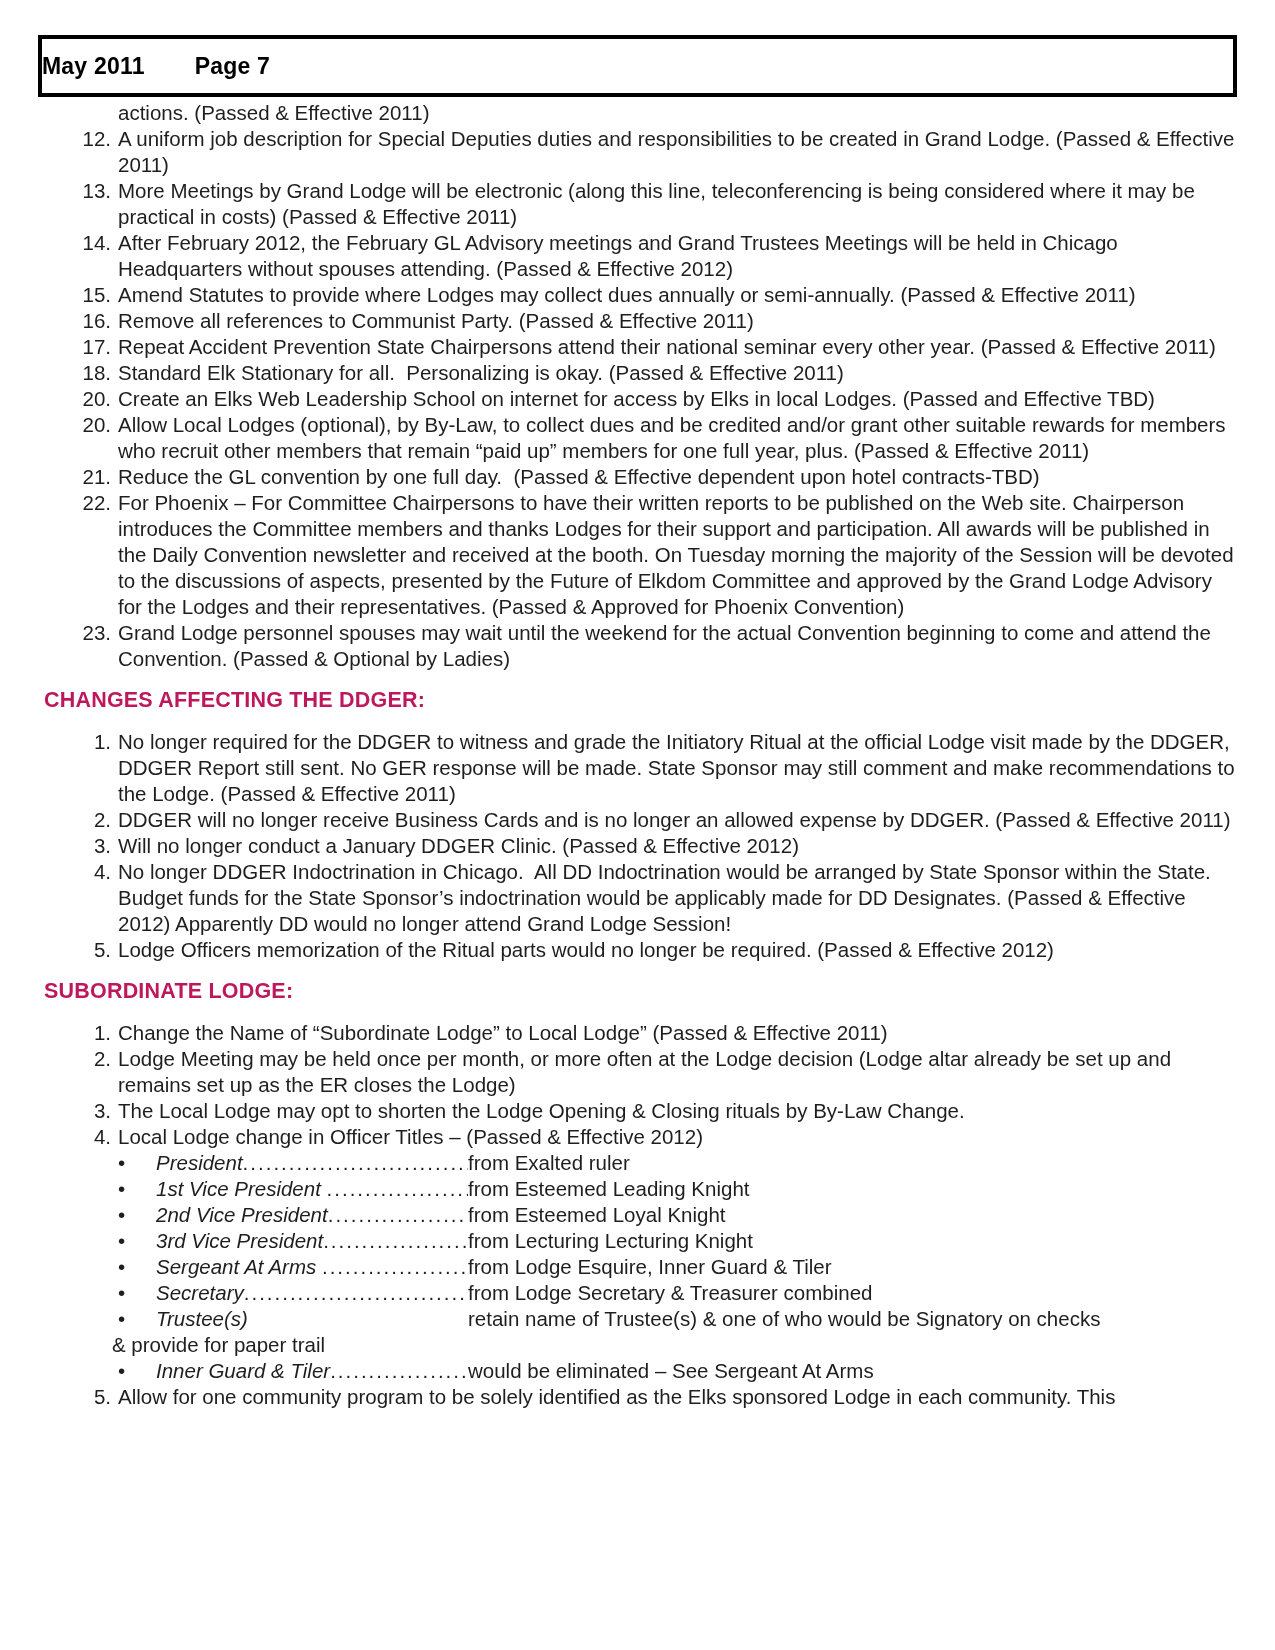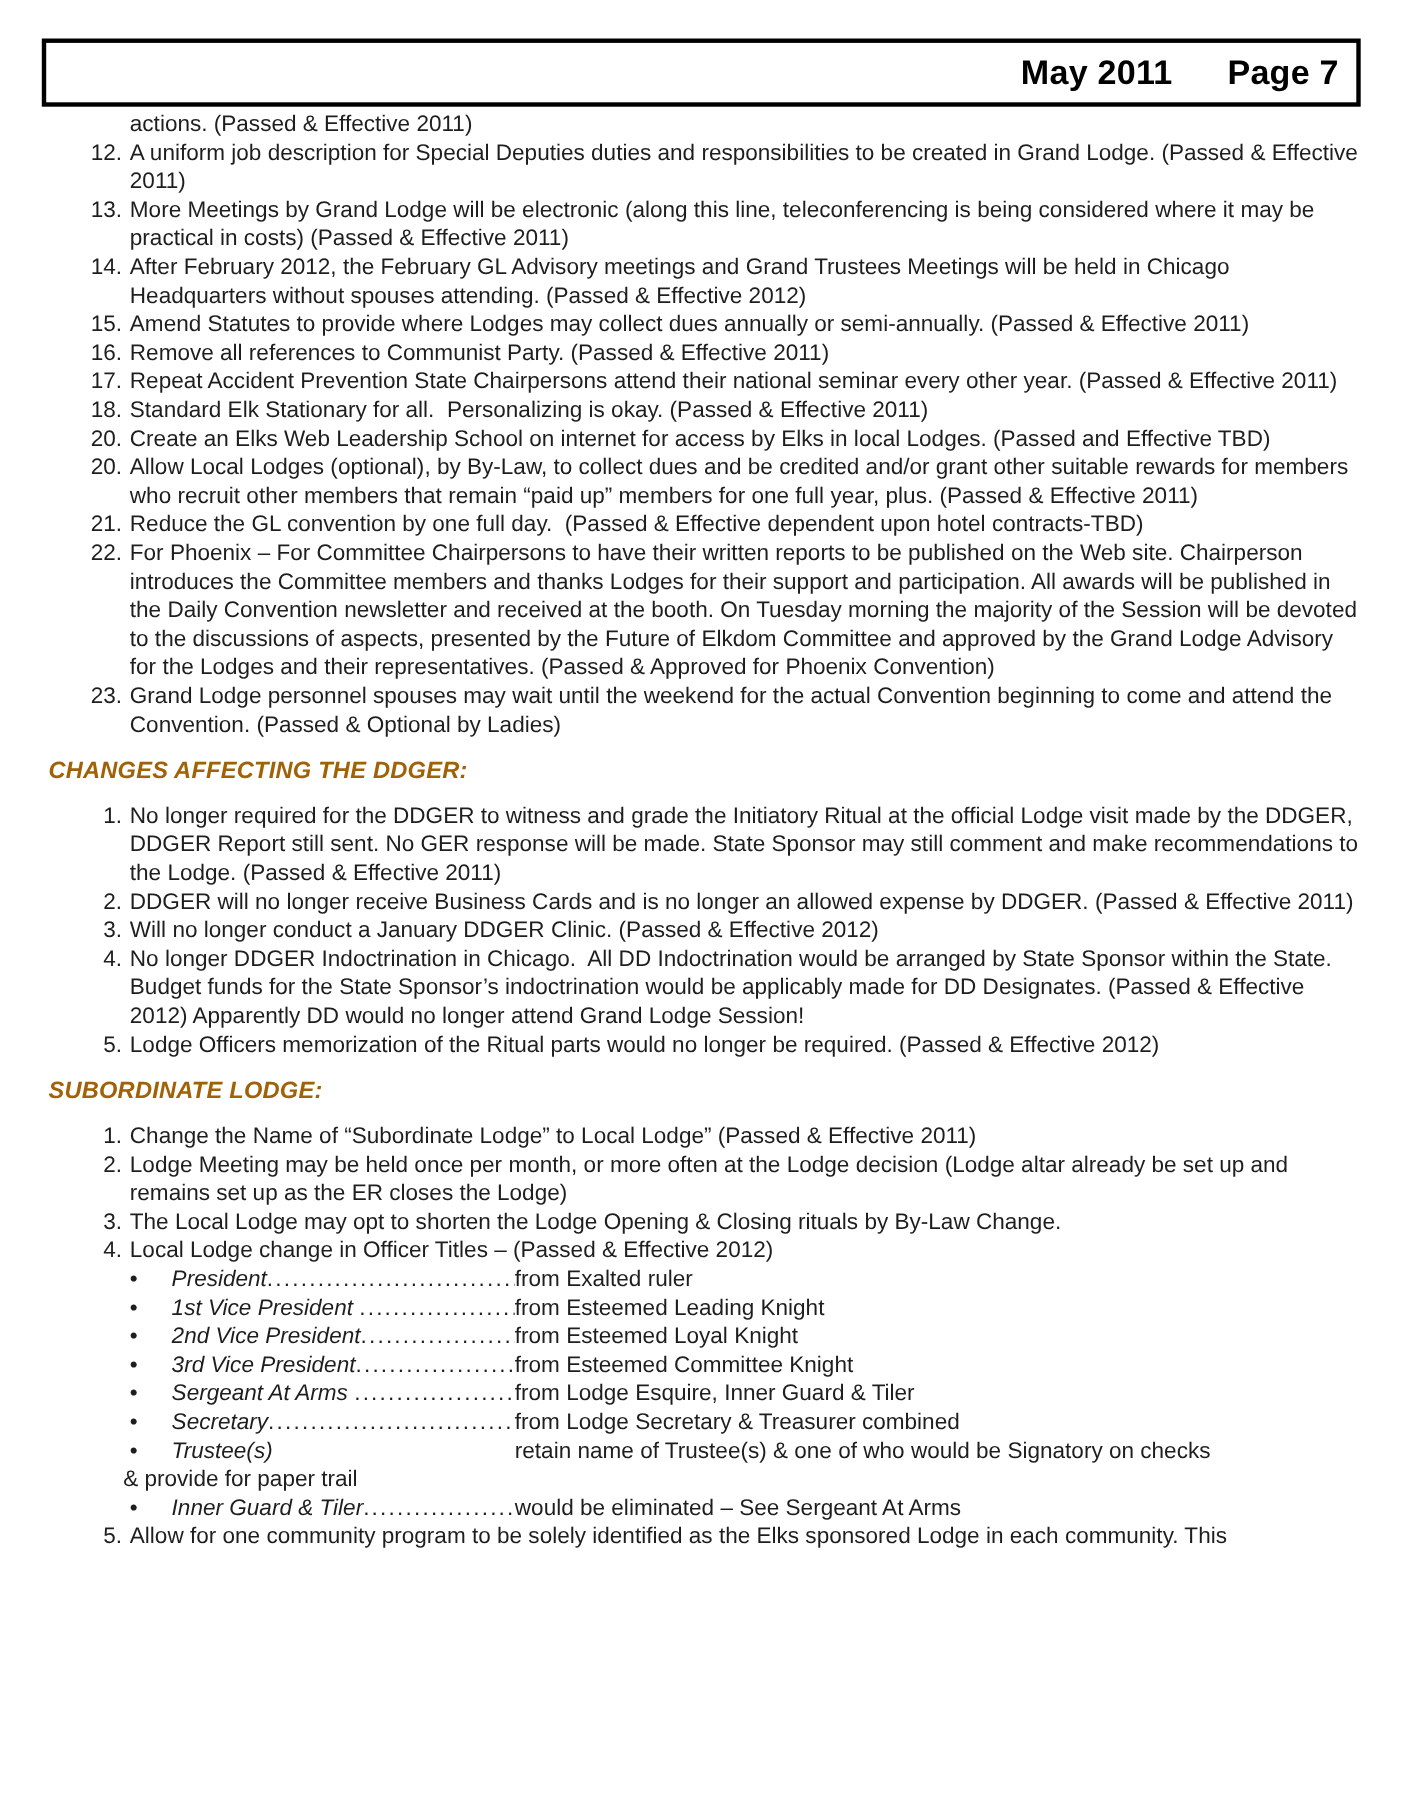--- a/index.html
+++ b/index.html
@@ -3,32 +3,32 @@
 <meta charset="utf-8">
 <style>
   html,body { margin:0; padding:0; background:#fff; }
   .page {
     position:relative; width:1275px; height:1650px; background:#ffffff;
     font-family:"Liberation Sans", sans-serif; color:#1e1e1e; overflow:hidden;
   }
   .header-box {
     position:absolute; left:38px; top:35px; width:1199px; height:62px;
     border:4px solid #000; box-sizing:border-box;
-    display:flex; align-items:center; justify-content:flex-end;
+    display:flex; align-items:center; 
     gap:50px; padding-right:16px;
-    font-weight:bold; font-size:31px; color:#000; letter-spacing:0.2px;
+    font-weight:bold; font-size:23px; color:#000; letter-spacing:0.2px;
   }
   .content { position:absolute; left:44px; top:100px; width:1191px; font-size:20.5px; line-height:26px; }
   .cont-line { margin:0 0 0 74px; white-space:pre-wrap; }
   .row { display:flex; align-items:flex-start; }
   .num { flex:0 0 auto; width:67px; margin-right:7px; text-align:right; }
   .txt { flex:1 1 auto; white-space:pre-wrap; }
   h2.section {
     font-size:21.5px; font-weight:bold; line-height:26px;
-    margin:15px 0 16px 0; color:#a16207; letter-spacing:0.2px;font-style:italic;
+    margin:15px 0 16px 0; color:#be185d; letter-spacing:0.2px;
   }
   .brow { display:flex; margin-left:74px; align-items:flex-start; }
   .bdot { flex:0 0 auto; width:38px; }
   .blabelwrap { flex:0 0 auto; width:312px; display:flex; overflow:hidden; }
   .blabel { flex:0 0 auto; white-space:pre;font-style:italic; }
   .dots { flex:1 1 auto; overflow:hidden; white-space:nowrap; letter-spacing:2px; }
   .bval { flex:1 1 auto; white-space:pre-wrap; }
   .bcont { margin-left:68px; white-space:pre-wrap; }
 </style>
 </head>
@@ -159,21 +159,21 @@
           <span class="dots">..........................................................................................</span>
         </span>
       <span class="bval">from Esteemed Loyal Knight</span>
     </div>
     <div class="brow">
       <span class="bdot">•</span>
       <span class="blabelwrap">
           <span class="blabel">3rd Vice President</span>
           <span class="dots">..........................................................................................</span>
         </span>
-      <span class="bval">from Esteemed Committee Knight</span>
+      <span class="bval">from Lecturing Lecturing Knight</span>
     </div>
     <div class="brow">
       <span class="bdot">•</span>
       <span class="blabelwrap">
           <span class="blabel">Sergeant At Arms </span>
           <span class="dots">..........................................................................................</span>
         </span>
       <span class="bval">from Lodge Esquire, Inner Guard &amp; Tiler</span>
     </div>
     <div class="brow">

